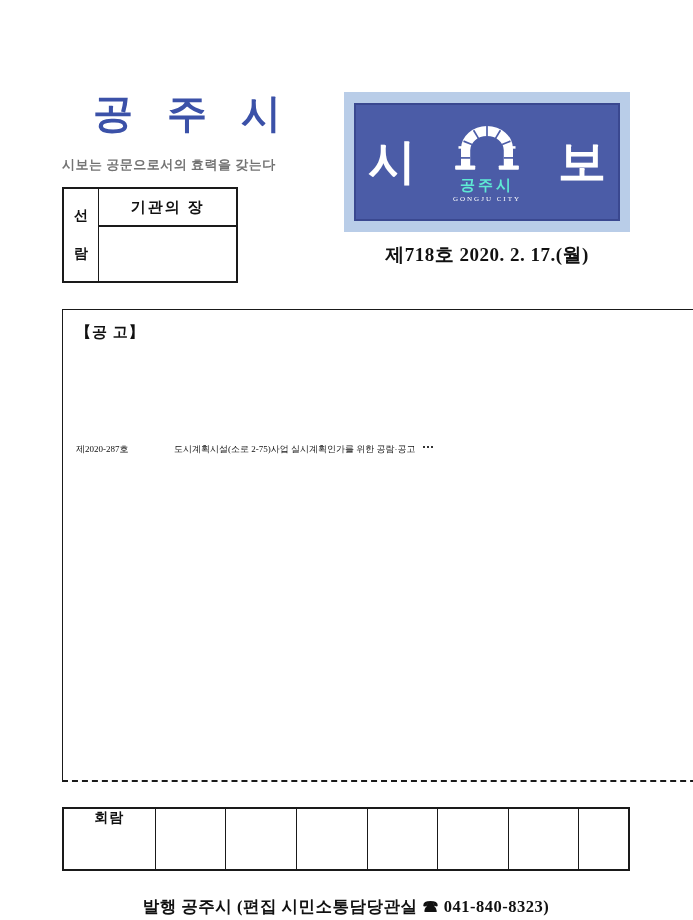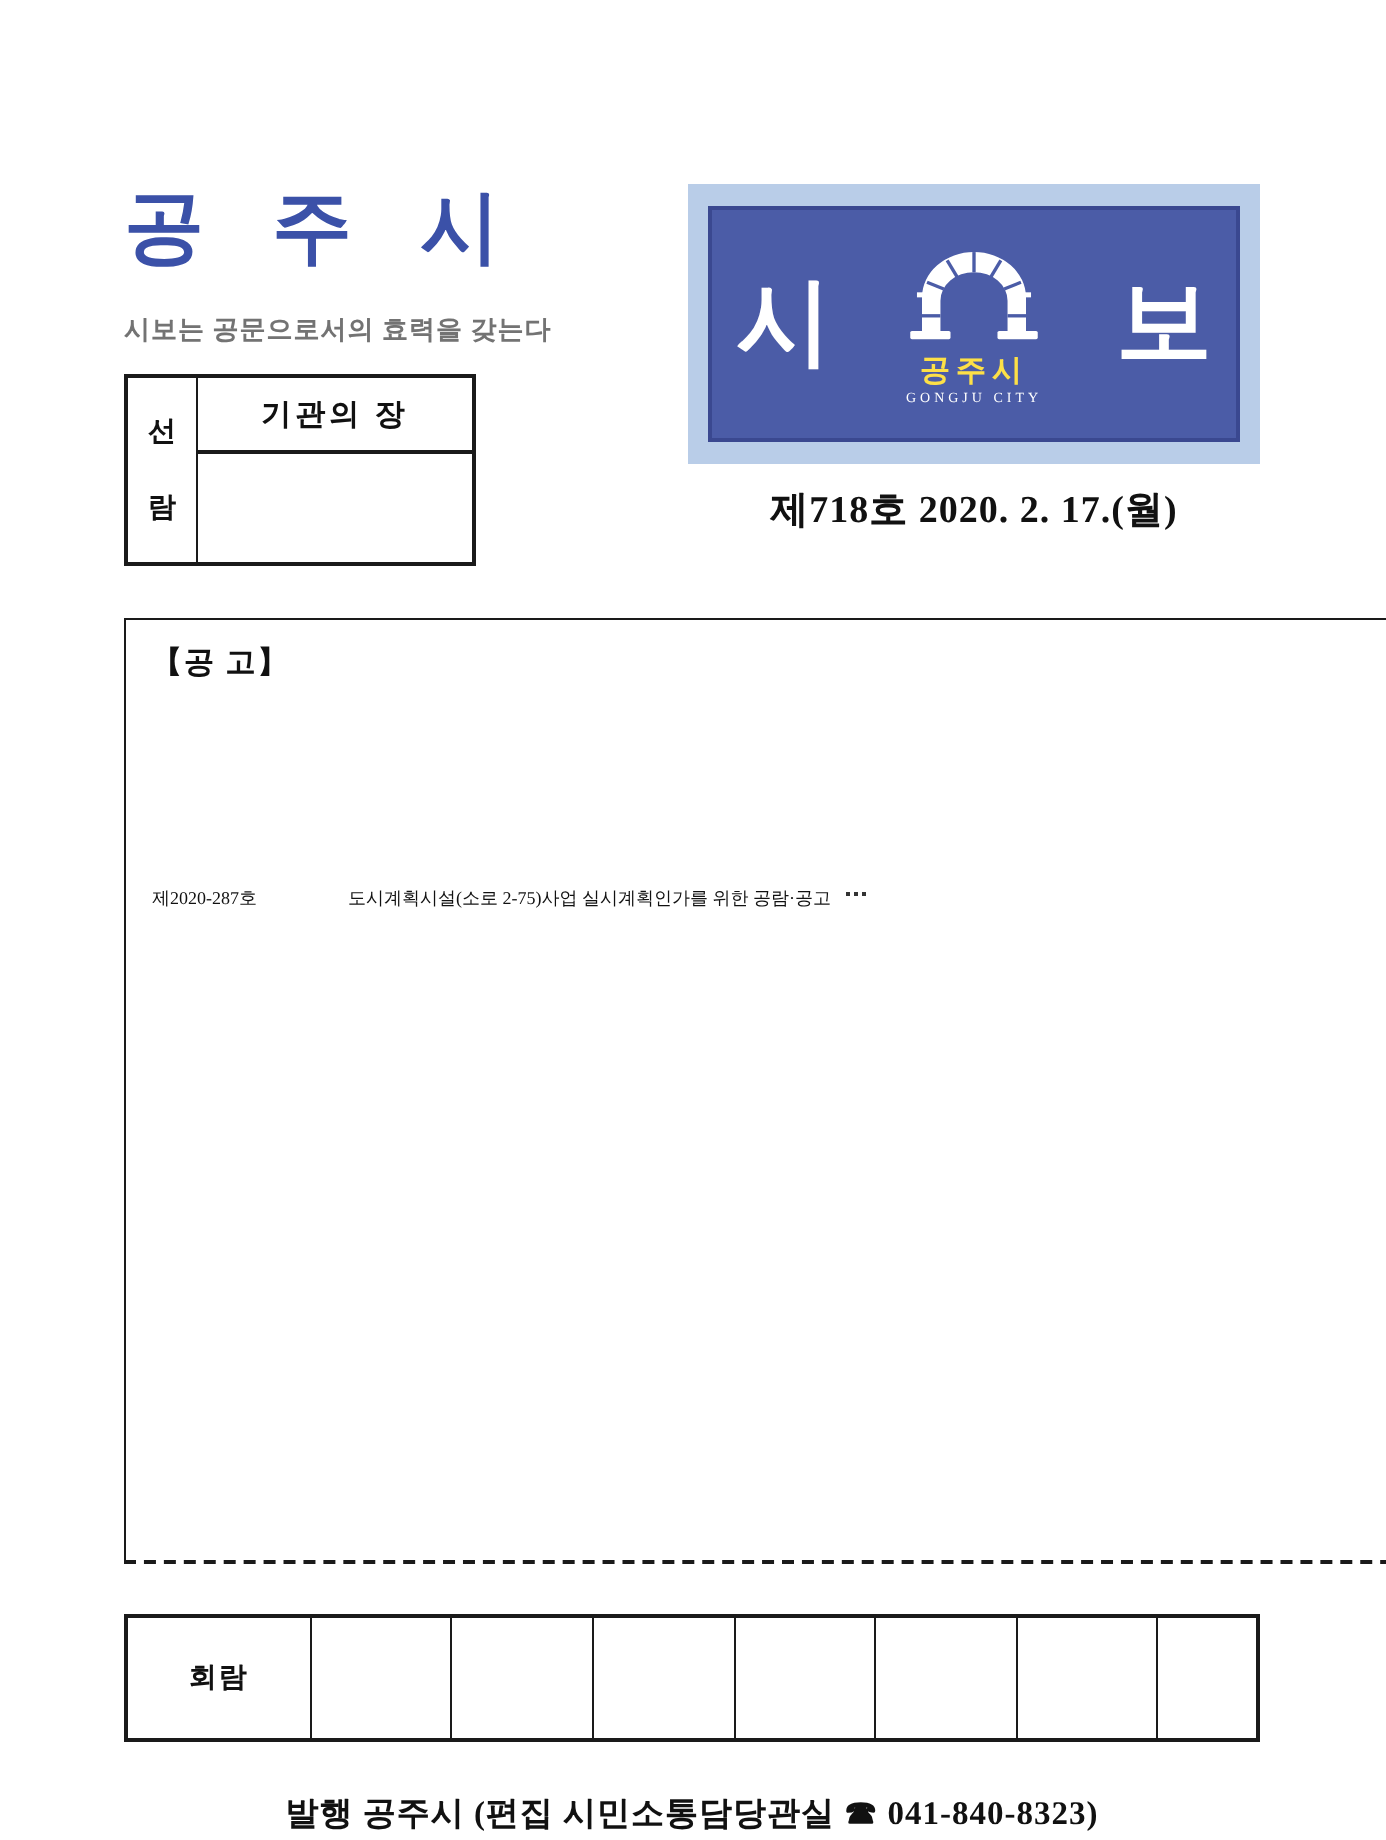--- a/index.html
+++ b/index.html
@@ -9,21 +9,21 @@
     font-family:"Liberation Serif","DejaVu Serif",serif;
     color:#111;
   }
   .page { width:693px; height:920px; padding:92px 63px 0 62px; position:relative; background:#fff; }
 
   
   .masthead { display:flex; justify-content:space-between; align-items:flex-start; }
   .mast-left { width:265px; }
   .city-title {
     font-size:40px; font-weight:bold; color:#3b51a8;
-    word-spacing:20px; letter-spacing:2px; line-height:1.1; white-space:nowrap;
+    word-spacing:20px; letter-spacing:2px; line-height:1.1; white-space:nowrap;margin-left:31px;
   }
   .subtitle {
     margin-top:20px; font-size:13px; font-weight:bold; color:#737373; letter-spacing:0.5px; white-space:nowrap;
   }
   .approval-table {
     margin-top:13px; width:176px; height:96px;
     border:2px solid #1a1a1a; display:flex;
   }
   .approval-left {
     width:35px; border-right:1.5px solid #1a1a1a;
@@ -40,21 +40,21 @@
 
   .mast-right { width:286px; }
   .emblem-frame { width:286px; height:140px; background:#b9cde8; padding:11px 10px; }
   .emblem-box {
     width:100%; height:100%; background:#4b5ca7; border:2px solid #3a4890;
     display:flex; align-items:center; justify-content:space-between; padding:0 12px;
   }
   .emblem-char { color:#ffffff; font-size:48px; font-weight:bold; line-height:1; }
   .emblem-center { display:flex; flex-direction:column; align-items:center; }
   .emblem-logo { width:78px; height:52px; }
-  .emblem-city { color:#fde047; font-size:15px; font-weight:bold; letter-spacing:3px; margin-top:3px; white-space:nowrap; }
+  .emblem-city { color:#5eead4; font-size:15px; font-weight:bold; letter-spacing:3px; margin-top:3px; white-space:nowrap; }
   .emblem-city-en { color:#fff; font-size:7px; font-weight:normal; letter-spacing:2px; white-space:nowrap;text-align:right; }
   .issue-line {
     margin-top:10px; text-align:center; font-size:19px; font-weight:bold;
     letter-spacing:0.5px; white-space:nowrap;
   }
 
   
   .toc-box {
     margin-top:26px; width:664px; height:473px;
     border:1.5px solid #1a1a1a; border-bottom:2.5px dashed #1a1a1a;
@@ -71,21 +71,21 @@
     flex:1 1 auto; min-width:10px; margin:0 5px 0 7px;
     border-bottom:2px dotted #333; transform:translateY(-4px); height:1px;
   }
   .toc-row .page { min-width:20px; text-align:right; flex-shrink:0; }
 
   
   .circulation-table {
     margin-top:25px; width:568px; height:64px;
     border:2px solid #1a1a1a; display:flex;
   }
-  .circ-cell { flex:1; border-left:1.5px solid #1a1a1a; display:flex; align-items:center; justify-content:center;margin-left:21px; }
+  .circ-cell { flex:1; border-left:1.5px solid #1a1a1a; display:flex; justify-content:center;margin-left:21px; }
   .circ-cell:first-child { border-left:none; }
   .circ-label { font-size:14px; font-weight:bold; letter-spacing:1px; }
 
   
   .footer-line {
     margin-top:25px; text-align:center; font-size:16.5px; font-weight:bold; letter-spacing:0.5px;
   }
 </style>
 </head>
 <body>

